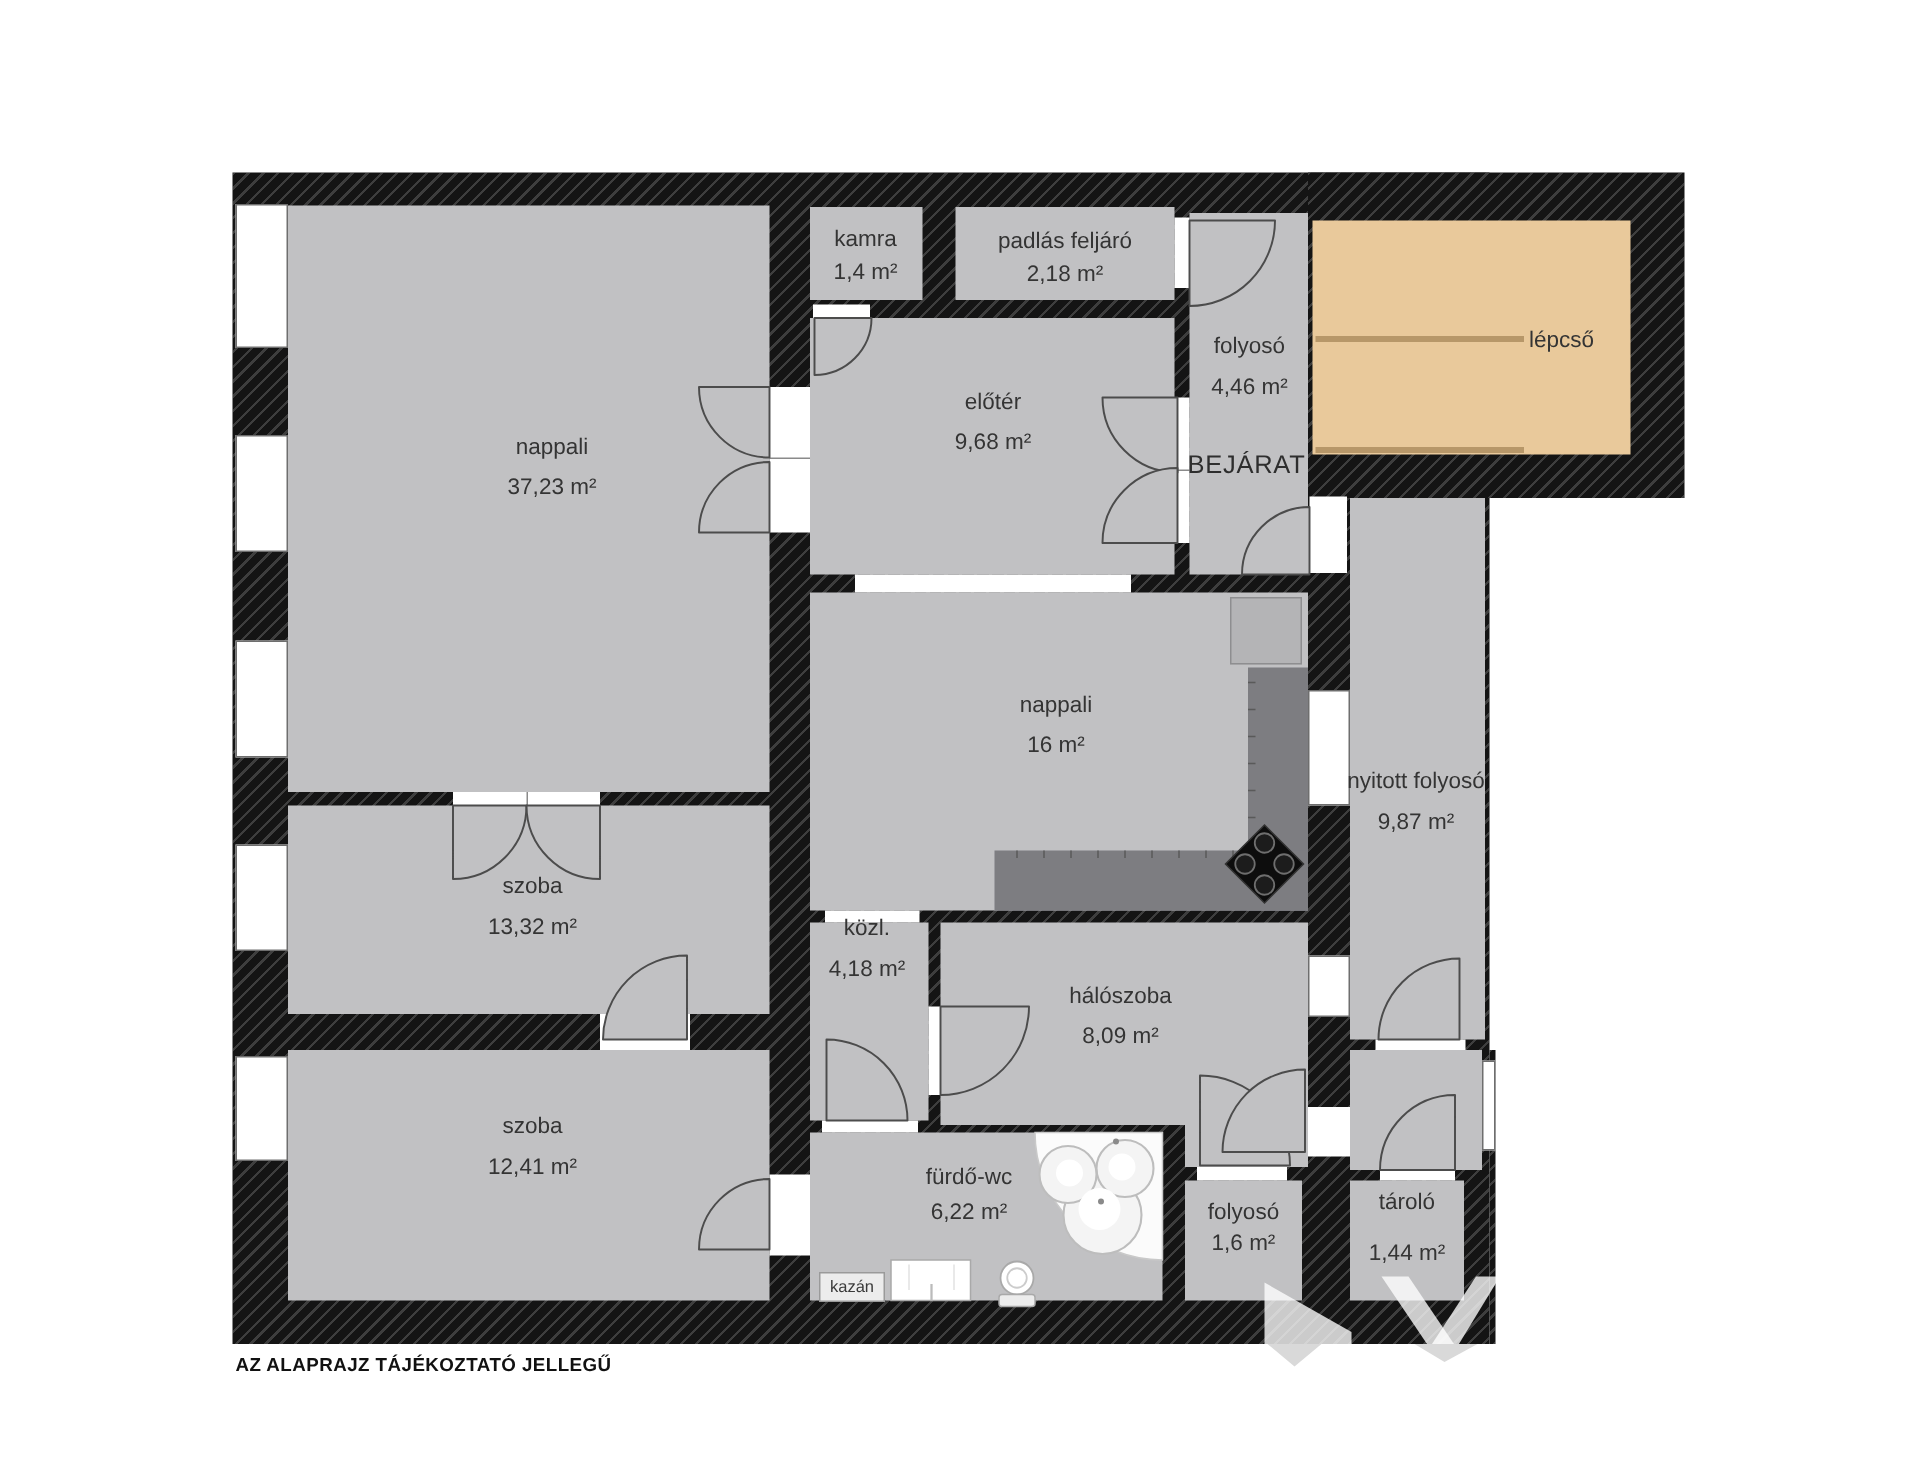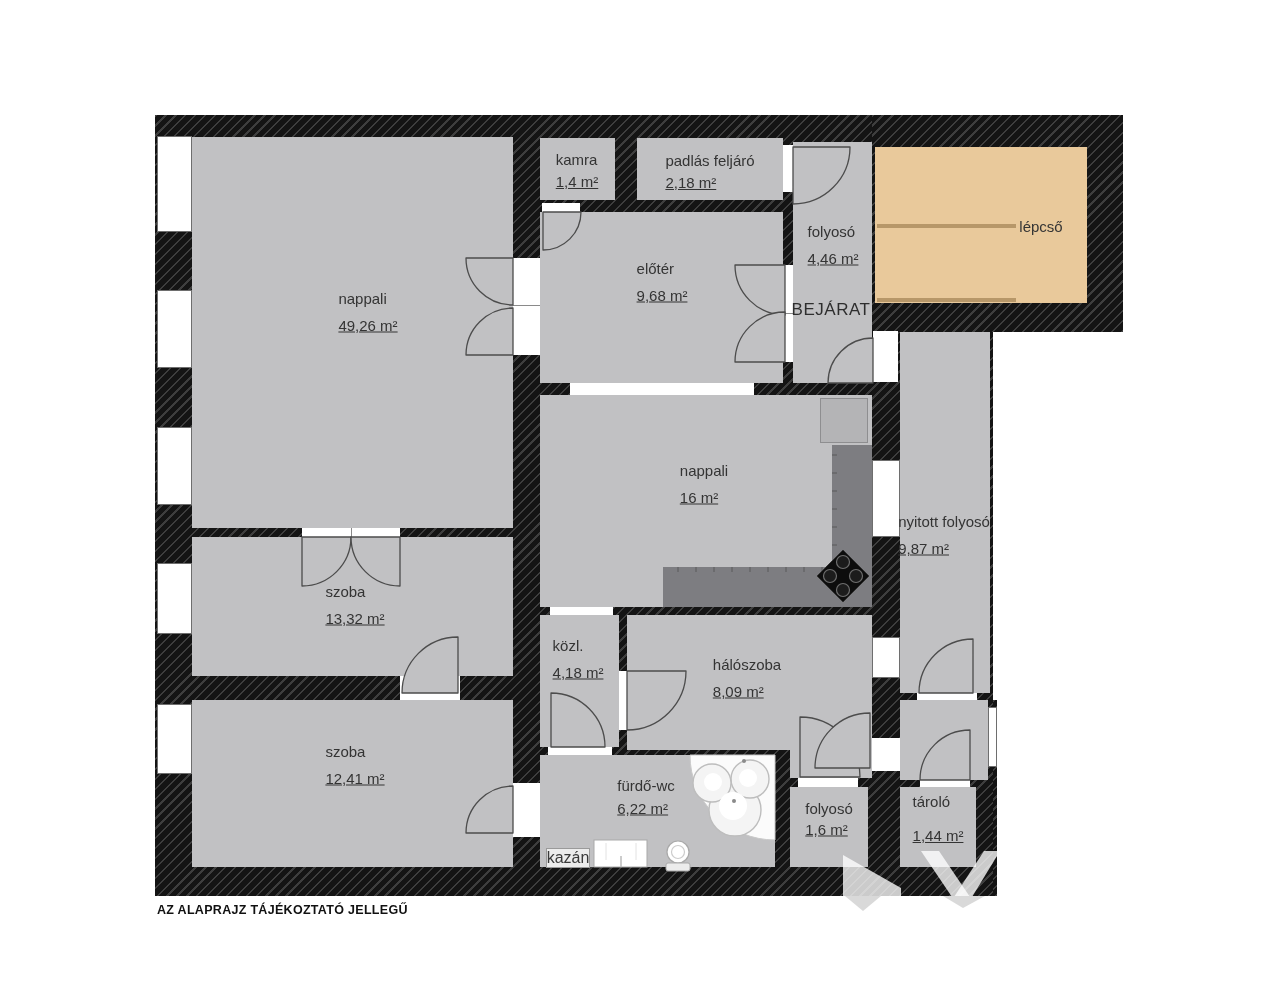--- a/index.html
+++ b/index.html
@@ -7,29 +7,29 @@
          font-family:"Liberation Sans","DejaVu Sans",sans-serif;}
   .wall{position:absolute;background-color:#141414;
         background-image:repeating-linear-gradient(135deg, rgba(170,170,170,.28) 0px, rgba(170,170,170,.28) 1.6px, transparent 1.6px, transparent 7px);}
   .floor{position:absolute;background:#c1c1c3;}
   .tan{position:absolute;background:#e9c99b;}
   .win{position:absolute;background:#ffffff;border:1px solid #6e6e6e;box-sizing:border-box;}
   .opening{position:absolute;background:#ffffff;}
   .divider{position:absolute;background:#8a8a8a;}
   .counter{position:absolute;background:#7d7d81;}
   .fridge{position:absolute;background:#b4b4b6;border:1px solid #8e8e90;box-sizing:border-box;}
-  .label{position:absolute;transform:translate(-50%,-50%);text-align:left;color:#343434;
+  .label{position:absolute;transform:translate(-50%,-50%);text-align:center;color:#343434;
          font-size:15px;line-height:18px;white-space:nowrap;}
   .label .nm{display:block;}
-  .label .ar{display:block;margin-top:9px;text-decoration:underline;}
+  .label .ar{display:block;margin-top:9px;}
   .title{position:absolute;transform:translate(-50%,-50%);font-size:27px;letter-spacing:11px;
          color:#1f1f1f;white-space:nowrap;}
   .entrance{position:absolute;transform:translate(-50%,-50%);font-size:17px;color:#2e2e2e;letter-spacing:.5px;}
   .boiler{position:absolute;background:#ececec;border:1px solid #9a9a9a;box-sizing:border-box;
-          font-size:16px;color:#3a3a3a;display:flex;align-items:center;justify-content:center;}
+          font-size:11px;color:#3a3a3a;display:flex;align-items:center;justify-content:center;}
   .footer{position:absolute;font-size:12.5px;font-weight:bold;color:#111;letter-spacing:.3px;}
   svg{position:absolute;left:0;top:0;}
   .arc{fill:#c1c1c3;stroke:#4c4c4c;stroke-width:1.3;stroke-linejoin:round;}
 </style>
 </head>
 <body>
 
 <div id="stage">
 
 
@@ -156,21 +156,21 @@
       <polygon points="843,897 843,855 901,888 901,897" fill="rgba(255,255,255,0.78)"></polygon>
       <polygon points="921,851 939,851 970,897 952,897" fill="rgba(255,255,255,0.78)"></polygon>
       <polygon points="984,851 1000,851 972,897 954,897" fill="rgba(255,255,255,0.78)"></polygon>
       <polygon points="845,896 881,896 863,911" fill="#d9d9d9"></polygon>
       <polygon points="943,896 985,896 963,908" fill="#d9d9d9"></polygon>
     </g>
   </svg>
 
   <div class="label" style="left:368px;top:312px">
     <span class="nm">nappali</span>
-    <span class="ar">49,26 m²</span>
+    <span class="ar">37,23 m²</span>
   </div>
   <div class="label" style="left:577px;top:171px">
     <span class="nm">kamra</span>
     <span class="ar" style="margin-top:4px">1,4 m²</span>
   </div>
   <div class="label" style="left:710px;top:172px">
     <span class="nm">padlás feljáró</span>
     <span class="ar" style="margin-top:4px">2,18 m²</span>
   </div>
   <div class="label" style="left:662px;top:282px">
@@ -194,21 +194,21 @@
     <span class="ar">9,87 m²</span>
   </div>
   <div class="label" style="left:355px;top:605px">
     <span class="nm">szoba</span>
     <span class="ar">13,32 m²</span>
   </div>
   <div class="label" style="left:355px;top:765px">
     <span class="nm">szoba</span>
     <span class="ar">12,41 m²</span>
   </div>
-  <div class="label" style="left:578px;top:659px">
+  <div class="label" style="left:578px;top:633px">
     <span class="nm">közl.</span>
     <span class="ar">4,18 m²</span>
   </div>
   <div class="label" style="left:747px;top:678px">
     <span class="nm">hálószoba</span>
     <span class="ar">8,09 m²</span>
   </div>
   <div class="label" style="left:646px;top:797px">
     <span class="nm">fürdő-wc</span>
     <span class="ar" style="margin-top:5px">6,22 m²</span>

